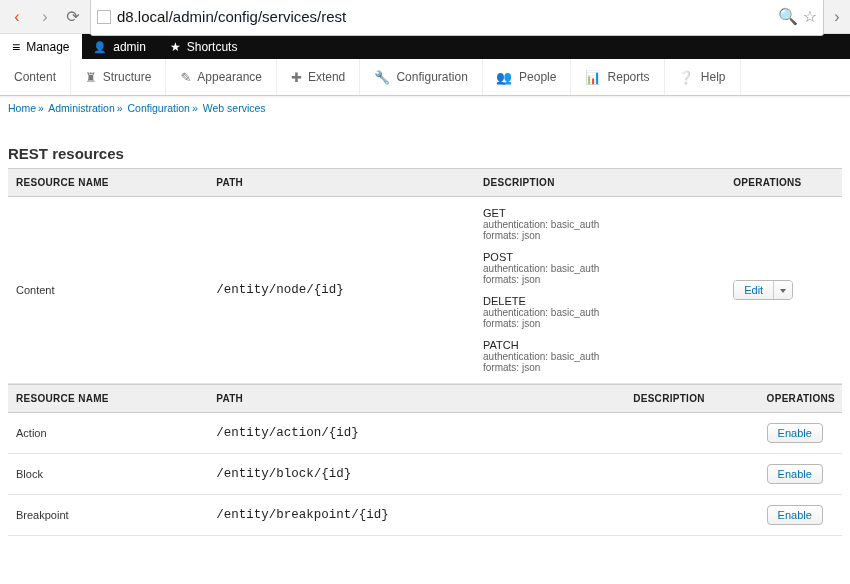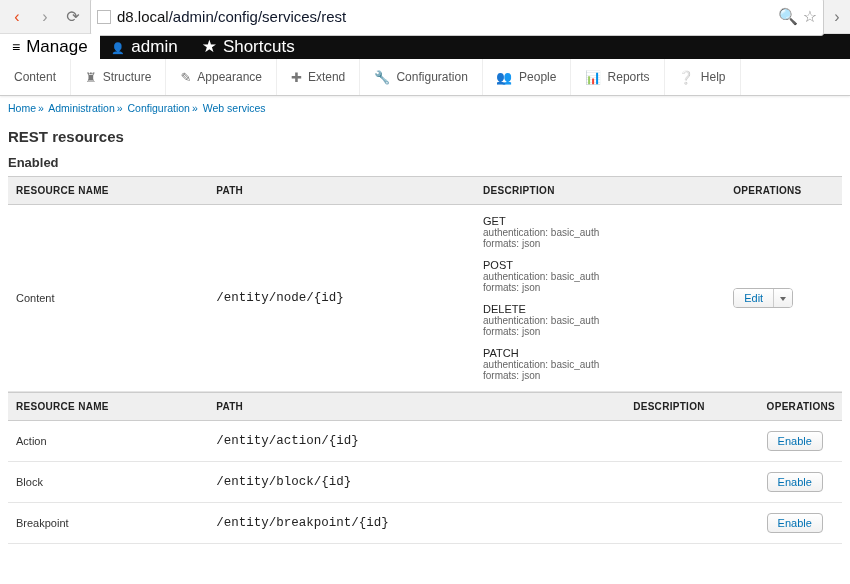--- a/index.html
+++ b/index.html
@@ -9,38 +9,38 @@
   .nav-btn { width: 22px; height: 22px; display: flex; align-items: center; justify-content: center; color: #999; font-size: 16px; cursor: pointer; border-radius: 3px; }
   .nav-btn.back { color: #e84c1e; }
   .reload { color: #777; }
   .url-bar { flex: 1; height: 38px; border: 1px solid #ccc; border-radius: 3px; background: #fff; display: flex; align-items: center; padding: 0 6px; font-size: 15px; color: #333; }
   .url-bar .page-icon { width: 14px; height: 14px; border: 1px solid #bbb; margin-right: 6px; display: inline-block; }
   .url-host { color: #111; }
   .url-path { color: #0f172a; }
   .url-star, .url-zoom { color: #888; font-size: 16px; margin-left: 4px; }
   .more-btn { width: 14px; color: #777; font-size: 16px; text-align: center; cursor: pointer; }
   
-  .toolbar { background: #0f0f0f; height: 25px; display: flex; align-items: stretch; color: #fff; font-size: 17px; }
+  .toolbar { background: #0f0f0f; height: 25px; display: flex; align-items: stretch; color: #fff; font-size: 12px; }
   .toolbar .tab { display: flex; align-items: center; padding: 0 12px; gap: 6px; cursor: pointer; }
   .toolbar .tab.active { background: #fff; color: #000; }
   .toolbar .tab.active::before { content: '≡'; font-size: 14px; }
   .toolbar .icon { display: inline-block; }
   .star-icon::before { content: '★'; color: #fff; }
   .user-icon::before { content: '👤'; font-size: 11px; }
   
   .admin-menu { background: #fff; height: 37px; display: flex; align-items: stretch; border-bottom: 1px solid #ccc; box-shadow: 0 1px 2px rgba(0,0,0,.08); }
   .admin-menu a { display: flex; align-items: center; gap: 6px; padding: 0 14px; color: #555; text-decoration: none; font-size: 12px; cursor: pointer; border-right: 1px solid #eee; }
   .admin-menu a .mi { font-size: 13px; color: #777; }
   
   .breadcrumb { padding: 6px 8px 4px; font-size: 10.5px; color: #0071b3; }
   .breadcrumb .sep { color: #0071b3; margin: 0 2px; }
   .breadcrumb span { cursor: pointer; }
   
   .page { padding: 2px 8px 10px; }
-  h1 { font-size: 15px; font-weight: bold; margin: 8px 0 6px; }
+  h1 { font-size: 15px; font-weight: bold; margin: 25px 0 6px; }
   .intro { font-size: 11.5px; color: #444; margin-bottom: 10px; }
   h2 { font-size: 13px; font-weight: bold; margin: 10px 0 6px; }
   table { width: 100%; border-collapse: collapse; table-layout: fixed; }
   thead th { background: #efefef; border-top: 1px solid #ccc; border-bottom: 1px solid #ccc; text-align: left; font-size: 10px; font-weight: bold; letter-spacing: .3px; color: #222; padding: 8px 8px; }
   tbody td { border-bottom: 1px solid #e5e5e5; padding: 10px 8px; font-size: 11px; vertical-align: middle; }
   col.c-name { width: 24%; }
   col.c-path { width: 32%; }
   col.c-desc { width: 30%; }
   col.c-ops  { width: 14%; }
   .path { font-family: Menlo, Consolas, "Courier New", monospace; font-size: 12.5px; color: #222; }
@@ -129,21 +129,20 @@
 <div class="breadcrumb">
   <span>Home</span><span class="sep">»</span>
   <span>Administration</span><span class="sep">»</span>
   <span>Configuration</span><span class="sep">»</span>
   <span>Web services</span>
 </div>
 
 <div class="page">
   <h1>REST resources</h1>
 
-  <h2>Enabled</h2>
   <table class="enabled">
     <colgroup>
         <col class="c-name">
         <col class="c-path">
         <col class="c-desc">
         <col class="c-ops">
       </colgroup>
     <thead>
       <tr>
         <th>RESOURCE NAME</th>

